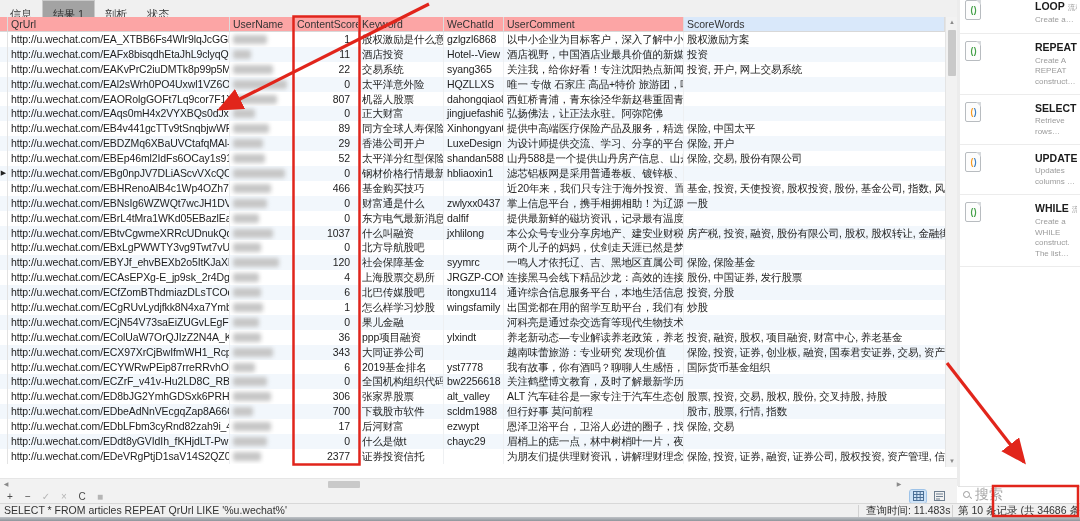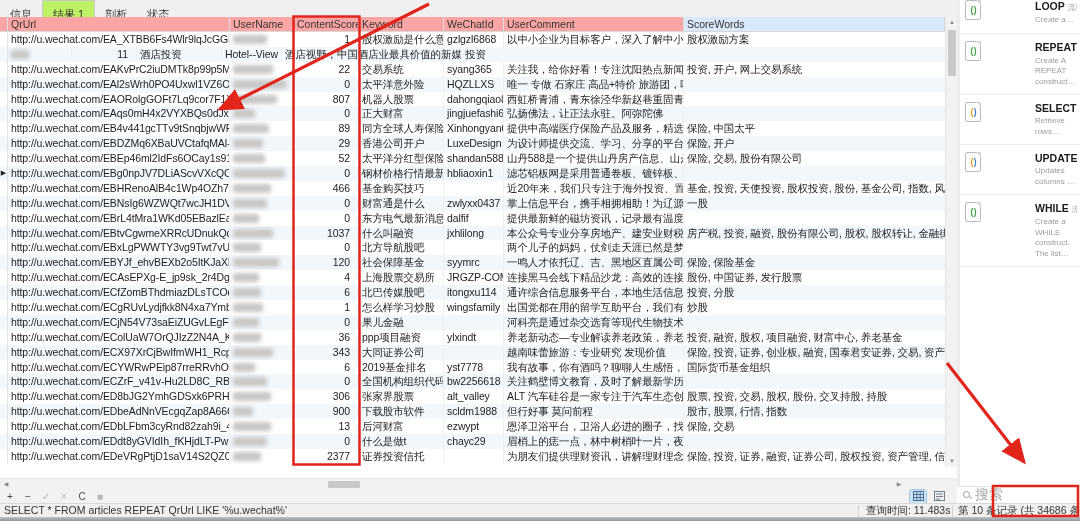--- a/index.html
+++ b/index.html
@@ -3,21 +3,21 @@
 <meta charset="utf-8">
 <style>
   * { margin:0; padding:0; box-sizing:border-box; }
   html,body { width:1080px; height:521px; overflow:hidden; }
   body { font-family:"Liberation Sans","DejaVu Sans",sans-serif; background:#fff; }
   .app { position:relative; width:1080px; height:521px; background:#fff; overflow:hidden; }
 
   
   .tabbar { position:absolute; left:0; top:0; width:957px; height:28px; background:#f0f0f0; border-bottom:1px solid #e2e2e2; display:flex; align-items:stretch; }
   .tab { padding:1px 10px 0 10px; font-size:11px; color:#333; display:flex; align-items:center; cursor:default; }
-  .tab.active { background:#bef264; border:1px solid #c9c9c9; border-bottom:none; }
+  .tab.active { background:#a3a3a3; border:1px solid #c9c9c9; border-bottom:none; }
 
   
   .grid { position:absolute; left:0; top:17px; width:945px; height:461px; background:#fff; overflow:hidden; }
   .ghead { display:flex; height:15px; background:#fca5a5; border-bottom:1px solid #d8d8d8; }
   .ghead .hcell { font-size:10.5px; color:#333; line-height:14px; padding-left:3px; border-right:1px solid #dcdcdc; white-space:nowrap; overflow:hidden; }
   .ghead .hcell.c-sw { background:#d9e8fa; }
   .gbody { position:relative; }
   .grow { display:flex; height:14.9px; }
   .grow:nth-child(even) { background:#f2f7fc; }
   .gcell { font-size:10.5px; color:#1d1d1d; line-height:14.9px; white-space:nowrap; overflow:hidden; padding-left:3px; border-right:1px solid #eef0f2; letter-spacing:-0.1px; }
@@ -109,20 +109,21 @@
           <div class="gcell c-url">http://u.wechat.com/EA_XTBB6Fs4Wlr9lqJcGGB0</div>
           <div class="gcell c-user"><span class="blur-block" style="width: 34px;"></span></div>
           <div class="gcell c-score">1</div>
           <div class="gcell c-kw">股权激励是什么意思</div>
           <div class="gcell c-wxid">gzlgzl6868</div>
           <div class="gcell c-comment">以中小企业为目标客户，深入了解中小企业在经营</div>
           <div class="gcell c-sw">股权激励方案</div>
         </div>
         <div class="grow">
           <div class="gcell c-gutter"></div>
+          <div class="gcell c-url">http://u.wechat.com/EAFx8bisqdhEtaJhL9clyqQ</div>
           <div class="gcell c-user"><span class="blur-block" style="width: 18px;"></span></div>
           <div class="gcell c-score">11</div>
           <div class="gcell c-kw">酒店投资</div>
           <div class="gcell c-wxid">Hotel--View</div>
           <div class="gcell c-comment">酒店视野，中国酒店业最具价值的新媒体。专注于</div>
           <div class="gcell c-sw">投资</div>
         </div>
         <div class="grow">
           <div class="gcell c-gutter"></div>
           <div class="gcell c-url">http://u.wechat.com/EAKvPrC2iuDMTk8p99p5McU</div>
@@ -349,31 +350,31 @@
           <div class="gcell c-score">306</div>
           <div class="gcell c-kw">张家界股票</div>
           <div class="gcell c-wxid">alt_valley</div>
           <div class="gcell c-comment">ALT 汽车硅谷是一家专注于汽车生态创业的孵化平</div>
           <div class="gcell c-sw">股票, 投资, 交易, 股权, 股份, 交叉持股, 持股</div>
         </div>
         <div class="grow">
           <div class="gcell c-gutter"></div>
           <div class="gcell c-url">http://u.wechat.com/EDbeAdNnVEcgqZap8A66G10</div>
           <div class="gcell c-user"><span class="blur-block" style="width: 20px;"></span></div>
-          <div class="gcell c-score">900</div>
+          <div class="gcell c-score">700</div>
           <div class="gcell c-kw">下载股市软件</div>
           <div class="gcell c-wxid">scldm1988</div>
           <div class="gcell c-comment">但行好事 莫问前程</div>
           <div class="gcell c-sw">股市, 股票, 行情, 指数</div>
         </div>
         <div class="grow">
           <div class="gcell c-gutter"></div>
           <div class="gcell c-url">http://u.wechat.com/EDbLFbm3cyRnd82zah9i_4Y</div>
           <div class="gcell c-user"><span class="blur-block" style="width: 38px;"></span></div>
-          <div class="gcell c-score">13</div>
+          <div class="gcell c-score">17</div>
           <div class="gcell c-kw">后河财富</div>
           <div class="gcell c-wxid">ezwypt</div>
           <div class="gcell c-comment">恩泽卫浴平台，卫浴人必进的圈子，找客户，招代</div>
           <div class="gcell c-sw">保险, 交易</div>
         </div>
         <div class="grow">
           <div class="gcell c-gutter"></div>
           <div class="gcell c-url">http://u.wechat.com/EDdt8yGVIdIh_fKHjdLT-Pw</div>
           <div class="gcell c-user"><span class="blur-block" style="width: 34px;"></span></div>
           <div class="gcell c-score">0</div>

